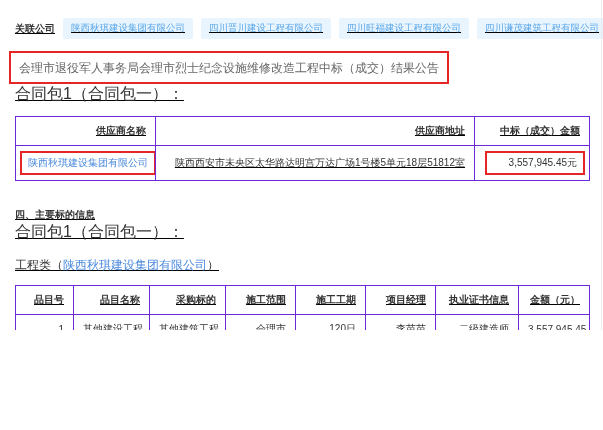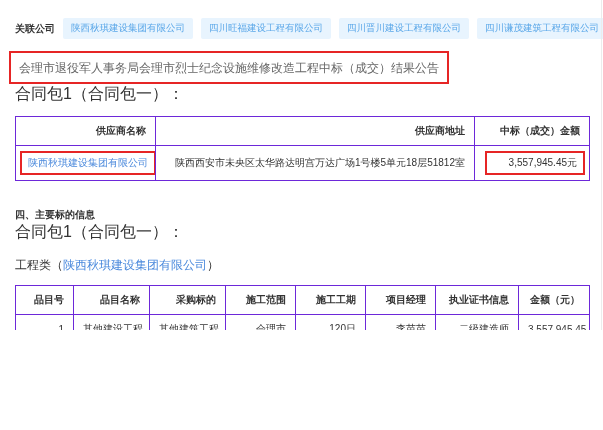--- a/index.html
+++ b/index.html
@@ -2,21 +2,21 @@
 <html><head>
 <meta charset="utf-8">
 <style>
   * { box-sizing: border-box; margin: 0; padding: 0; }
   html,body { width:603px; height:430px; }
   body {
     font-family: "Liberation Sans", "DejaVu Sans", sans-serif;
     background:#fff;
     overflow:hidden;
   }
-  .page { position:relative; width:603px; height:330px; background:#fff; overflow:hidden; }
+  .page { position:relative; width:603px; height:330px; background:#fff; overflow:hidden;text-decoration:underline; }
   .content { padding:18px 18px 0 15px; }
 
   
   .tags-row { display:flex; align-items:center; white-space:nowrap; margin-bottom:8px; }
   .tags-label { font-size:10px; color:#333; font-weight:bold; margin-right:8px; }
   .tag {
     display:inline-block; font-size:9.5px; color:#58a6e8; background:#e8f4fe;
     padding:4px 8px; margin-right:8px; border-radius:2px; cursor:pointer;
   }
 
@@ -57,22 +57,22 @@
 </style>
 </head>
 <body>
 
 <div class="page">
   <div class="content">
 
     <div class="tags-row">
       <span class="tags-label">关联公司</span>
       <span class="tag">陕西秋琪建设集团有限公司</span>
+      <span class="tag">四川晋川建设工程有限公司</span>
       <span class="tag">四川旺福建设工程有限公司</span>
-      <span class="tag">四川晋川建设工程有限公司</span>
       <span class="tag">四川谦茂建筑工程有限公司</span>
     </div>
 
     <div class="title-box">
       <span>会理市退役军人事务局会理市烈士纪念设施维修改造工程中标（成交）结果公告</span>
     </div>
 
 
     <div class="pkg-label">合同包1（合同包一）：</div>
 

